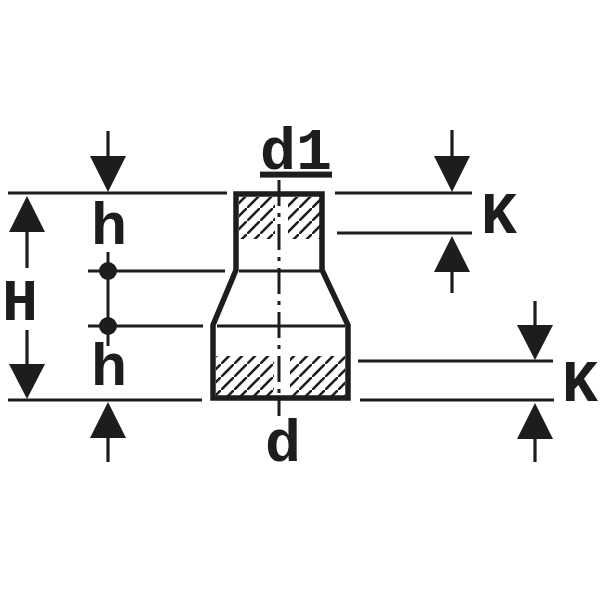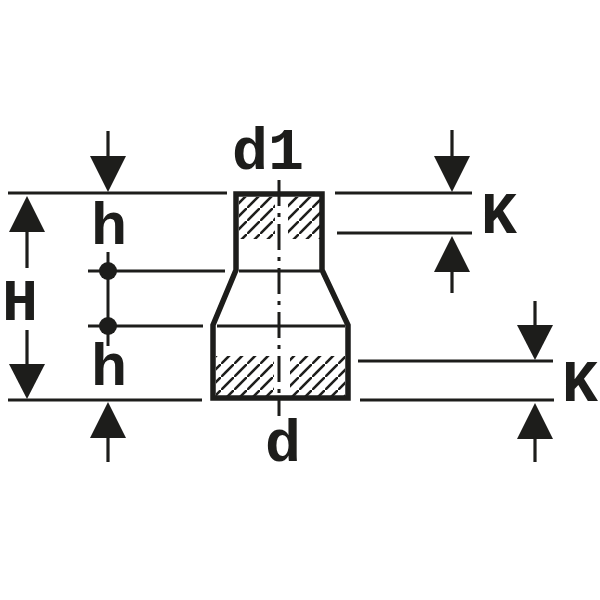--- a/index.html
+++ b/index.html
@@ -98,21 +98,21 @@
         <line x1="535" y1="301" x2="535" y2="328" stroke="currentColor" stroke-width="3.2"></line>
         <polygon points="517,325 553,325 535,360"></polygon>
       </g>
       <g>
         <polygon points="517,439 553,439 535,403"></polygon>
         <line x1="535" y1="437" x2="535" y2="462" stroke="currentColor" stroke-width="3.2"></line>
       </g>
     </g>
   </svg>
 
-  <div class="lbl" style="left:268px; top:155px;">d1</div>
+  <div class="lbl" style="left:296px; top:155px;text-decoration:underline;">d1</div>
   <div class="lbl" style="left:109px; top:230px;">h</div>
   <div class="lbl" style="left:20px;  top:306px;">H</div>
   <div class="lbl" style="left:109px; top:371px;">h</div>
   <div class="lbl" style="left:283px; top:447px;">d</div>
   <div class="lbl" style="left:499px; top:219px;">K</div>
   <div class="lbl" style="left:580px; top:387px;">K</div>
 
 </div>
 
 </body></html>

